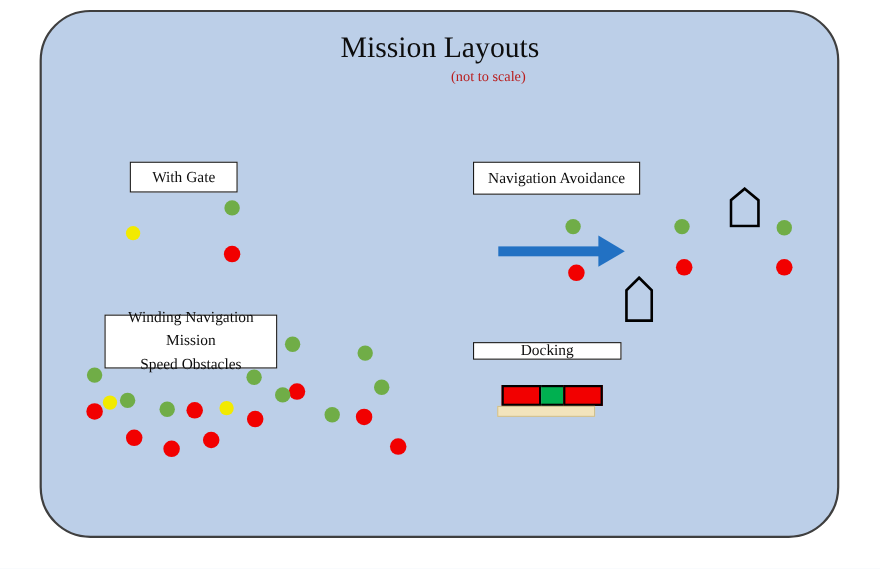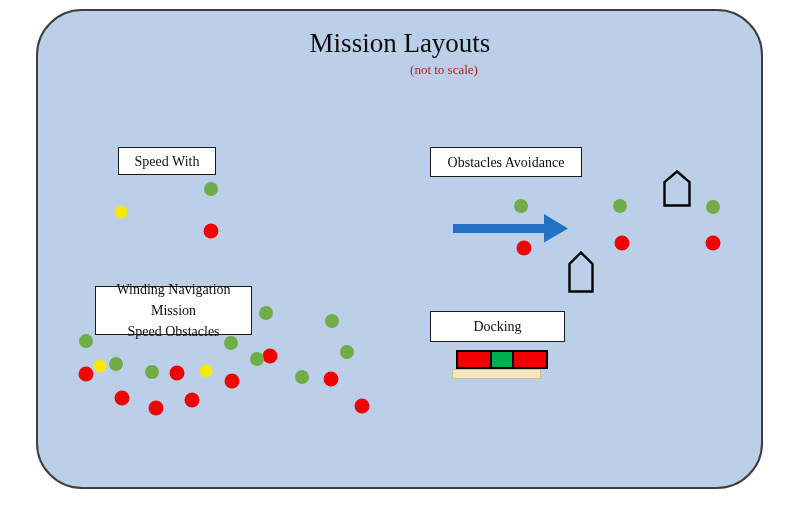--- a/index.html
+++ b/index.html
@@ -23,21 +23,21 @@
     text-align: center; font-size: 13px; color: #b91c1c; margin-left: 44px;
   }
   .label-box {
     position: absolute; background: #ffffff; border: 1.6px solid #1a1a1a;
     display: flex; flex-direction: column; align-items: center; justify-content: center;
     text-align: center; font-size: 14px; color: #0d0d0d; line-height: 1.5;
   }
   #label-speed-gate      { left: 118px; top: 147px; width: 98px;  height: 28px; }
   #label-collision       { left: 430px; top: 147px; width: 152px; height: 30px; }
   #label-winding         { left: 95px;  top: 268px; width: 157px; height: 49px; margin-top: 18px; }
-  #label-docking         { left: 430px; top: 311px; width: 135px; height: 31px; }
+  #label-docking         { left: 430px; top: 311px; width: 135px; height: 16px; }
 
   #buoy-layer { position: absolute; left: 0; top: 0; width: 100%; height: 100%; }
   .buoy {
     position: absolute; border-radius: 50%;
     transform: translate(-50%, -50%); width: 14px; height: 14px;
   }
   .buoy-green  { background: var(--green); }
   .buoy-red    { background: var(--red); width: 15px; height: 15px; }
   .buoy-yellow { background: var(--yellow); width: 13px; height: 13px; }
 
@@ -59,25 +59,25 @@
 <body>
 
 <div id="canvas">
 
   <div id="panel"></div>
 
   <div class="title">Mission Layouts</div>
   <div class="subtitle">(not to scale)</div>
 
   <div class="label-box" id="label-speed-gate">
-    <span>Speed With</span>
+    <span>With Gate</span>
   </div>
 
   <div class="label-box" id="label-collision">
-    <span>Obstacles Avoidance</span>
+    <span>Navigation Avoidance</span>
   </div>
 
   <div class="label-box" id="label-winding">
     <span>Winding Navigation</span>
     <span>Mission</span>
     <span>Speed Obstacles</span>
   </div>
 
   <div class="label-box" id="label-docking">
     <span>Docking</span>

